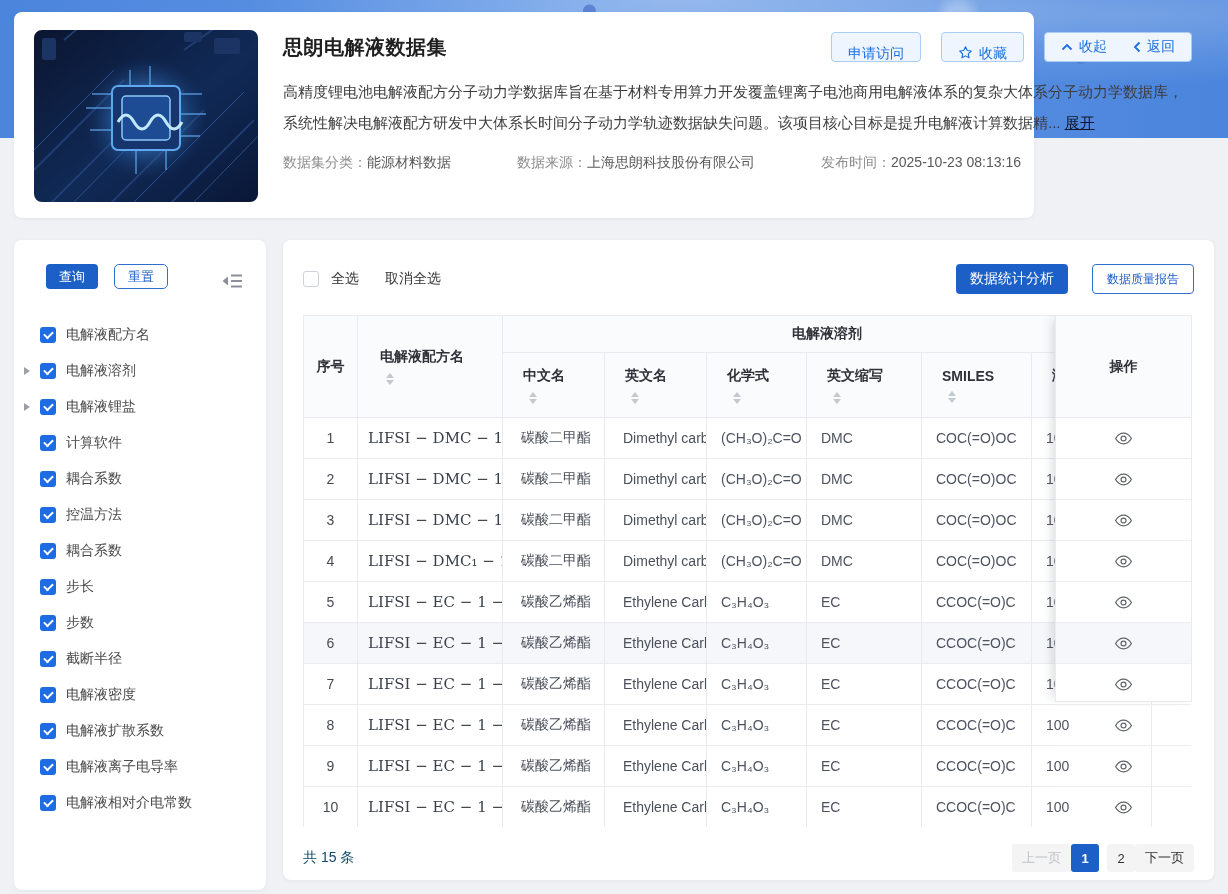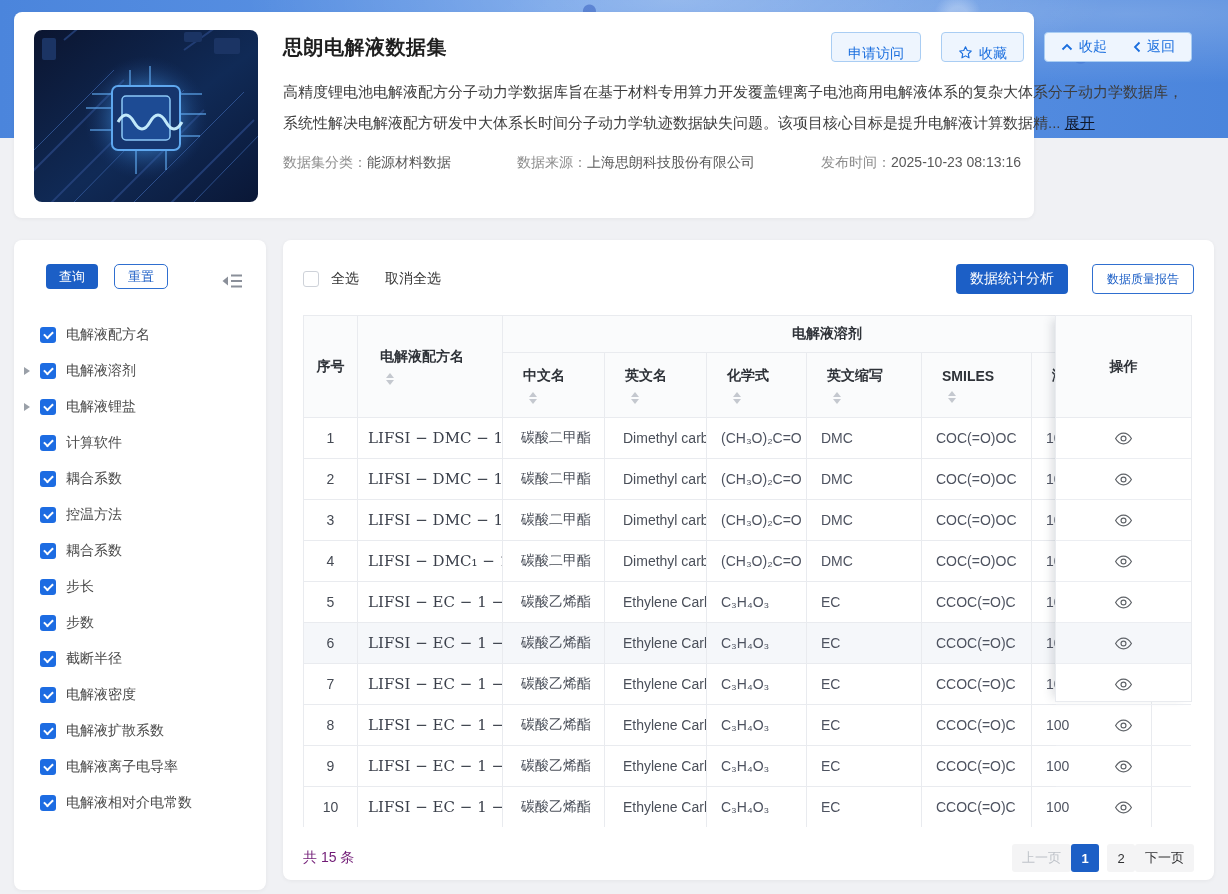--- a/index.html
+++ b/index.html
@@ -112,21 +112,21 @@
     height:102px; background:#fafbfc; border-bottom:1px solid #e9ebef;
     display:flex; align-items:center; justify-content:center;
     font-size:14px; font-weight:bold; color:#2e3238;
   }
   .ov-row { height:41px; border-bottom:1px solid #eceef2; display:flex; align-items:center; justify-content:center; }
   .ov-row.hl { background:#f5f7fa; }
   .eye-btn { cursor:pointer; display:flex; align-items:center; }
 
   
   .pager { display:flex; align-items:center; margin-top:17px; }
-  .pg-total { font-size:14px; color:#701a75; }
+  .pg-total { font-size:14px; color:#0c4a6e; }
   .pg-btns { margin-left:auto; display:flex; align-items:center; }
   .pg-btn {
     min-width:28px; height:28px; border:none; border-radius:3px; font-size:13px;
     background:#f4f4f5; color:#303133; cursor:pointer; padding:0 10px; font-family:inherit;
   }
   .pg-btn.disabled { color:#bfc3c9; cursor:default; }
   .pg-num { padding:0; }
   .pg-num.active { background:#1c5fc6; color:#fff; font-weight:bold; }
 </style>
 </head>

